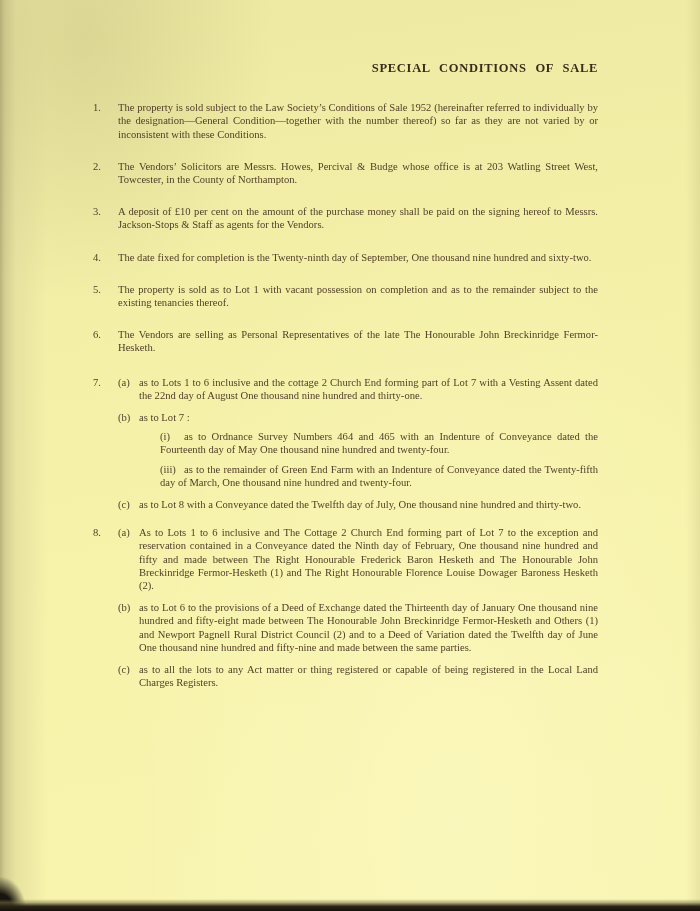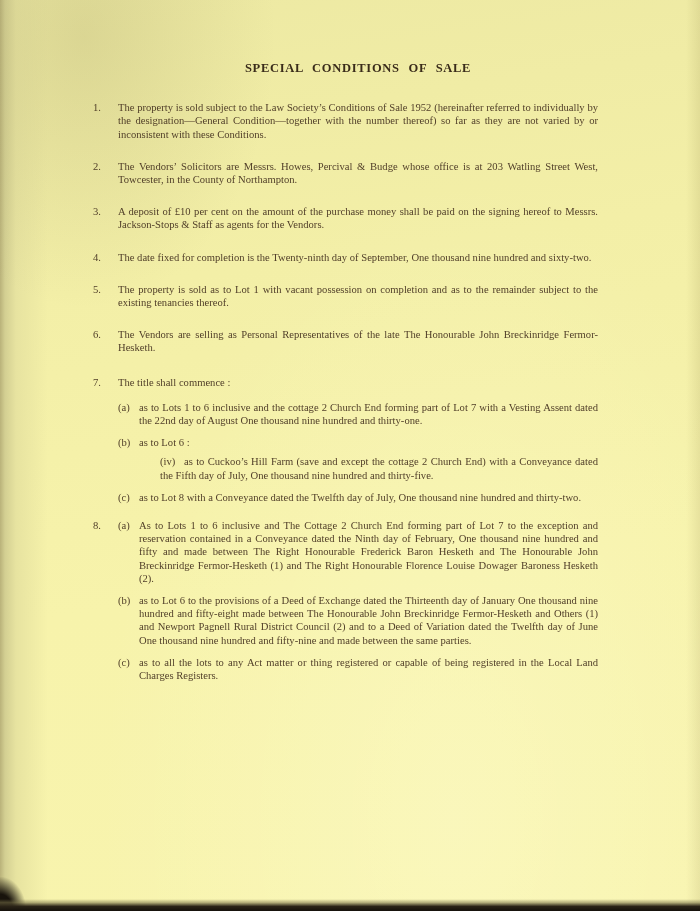--- a/index.html
+++ b/index.html
@@ -26,21 +26,21 @@
     position:absolute;left:0;bottom:0;width:26px;height:34px;
     background:radial-gradient(ellipse at 0% 100%, #18130c 35%, rgba(24,19,12,0) 72%);
   }
   .content{
     position:absolute;left:93px;top:62px;width:505px;
     color:#52402a;
     font-size:10.6px;line-height:13.2px;
   }
   .title{
     margin:0 0 26px 0;padding-left:25px;
-    text-align:center;
+    text-align:right;
     font-size:12.5px;font-weight:bold;
     letter-spacing:0.7px;word-spacing:5px;
     color:#3a2c1a;
   }
   .cond{position:relative;padding-left:25px;text-align:justify;}
   .cond + .cond{margin-top:19px;}
   .cond.gap-lg{margin-top:21px;}
   .cond.gap-sm{margin-top:15px;}
   .num{position:absolute;left:0;top:0;}
   .sub{position:relative;padding-left:21px;text-align:justify;}
@@ -87,33 +87,33 @@
     </div>
 
     <div class="cond">
       <span class="num">6.</span>
       <div>The Vendors are selling as Personal Representatives of the late The Honourable John Breckinridge Fermor-Hesketh.</div>
     </div>
 
     <div class="cond gap-lg">
       <span class="num">7.</span>
       <div>
-        <div>The title shall commence :</div>
 
         <div class="sub sub-a">
           <span class="slabel">(a)</span>
           <div>as to Lots 1 to 6 inclusive and the cottage 2 Church End forming part of Lot 7 with a Vesting Assent dated the 22nd day of August One thousand nine hundred and thirty-one.</div>
         </div>
 
         <div class="sub sub-b">
           <span class="slabel">(b)</span>
           <div>
-            <div>as to Lot 6 :</div>
+            <div>as to Lot 7 :</div>
           </div>
-          <p class="roman"><span class="rlabel">(iv)</span><span>as to Cuckoo’s Hill Farm (save and except the cottage 2 Church End) with a Conveyance dated the Fifth day of July, One thousand nine hundred and thirty-five.</span></p>
+          <p class="roman"><span class="rlabel">(i)</span><span>as to Ordnance Survey Numbers 464 and 465 with an Indenture of Conveyance dated the Fourteenth day of May One thousand nine hundred and twenty-four.</span></p>
+          <p class="roman"><span class="rlabel">(iii)</span><span>as to the remainder of Green End Farm with an Indenture of Conveyance dated the Twenty-fifth day of March, One thousand nine hundred and twenty-four.</span></p>
         </div>
 
         <div class="sub sub-c">
           <span class="slabel">(c)</span>
           <div>as to Lot 8 with a Conveyance dated the Twelfth day of July, One thousand nine hundred and thirty-two.</div>
         </div>
       </div>
     </div>
 
     <div class="cond gap-sm">

